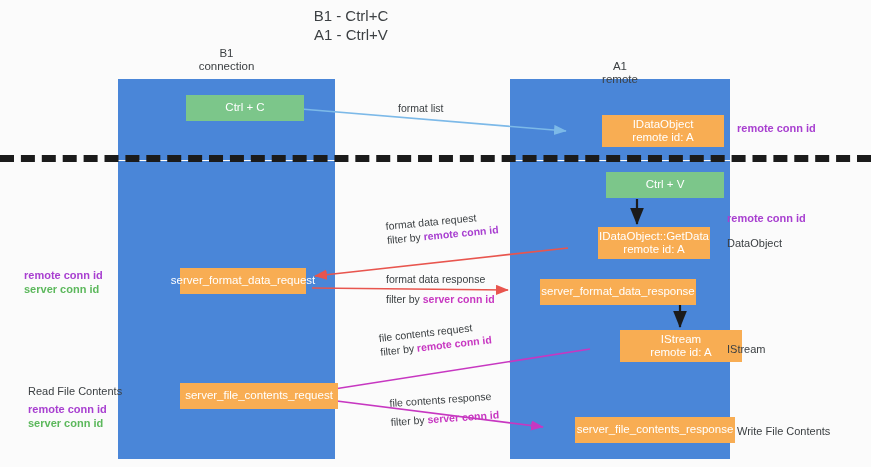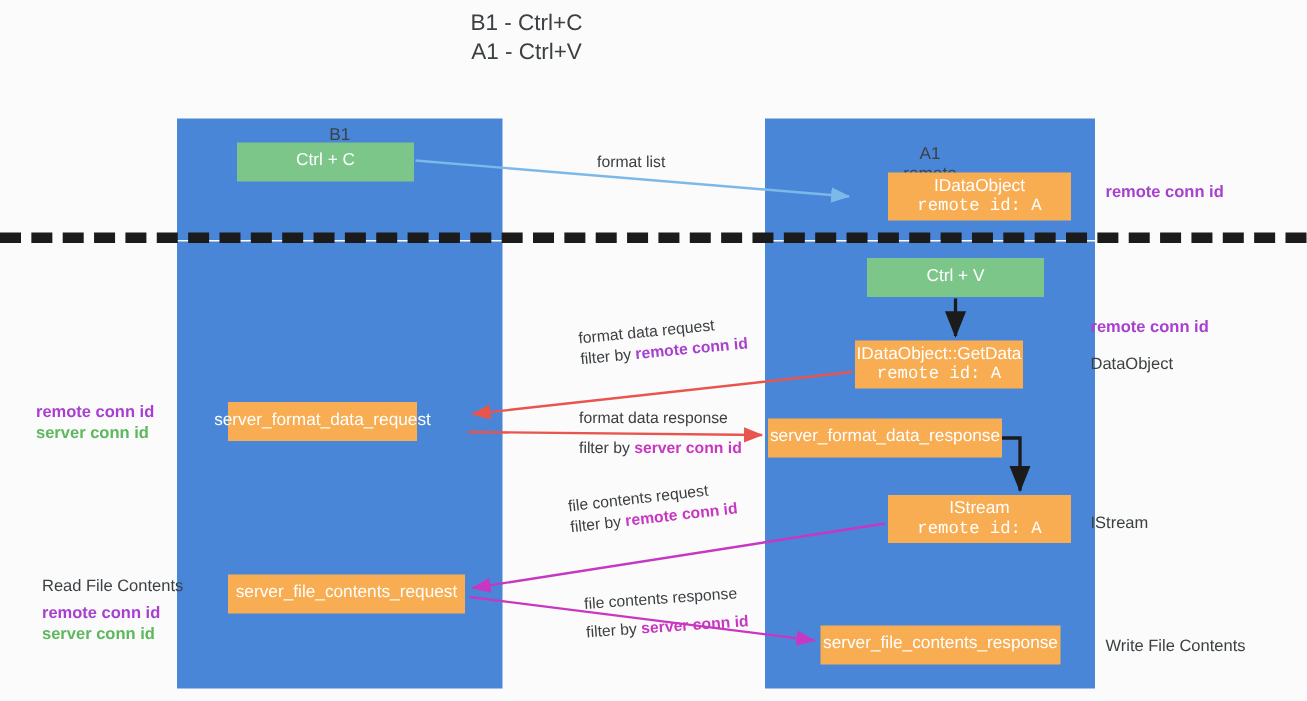--- a/index.html
+++ b/index.html
@@ -16,21 +16,21 @@
   .abs{position:absolute;}
 
   
   #title{
     left:0;top:6px;width:702px;text-align:center;
     font-size:15px;color:#3c4043;line-height:19px;
   }
 
   
   .lane-head{
-    text-align:center;font-size:11.5px;color:#3c4043;line-height:13px;margin-top:37px;
+    text-align:center;font-size:11.5px;color:#3c4043;line-height:13px;
   }
   #head-b1{left:118px;top:47px;width:217px;}
   #head-a1{left:510px;top:60px;width:220px;}
 
   
   .lane{background:#4a86d8;}
   #lane-b1-top{left:118px;top:79px;width:217px;height:81px;}
   #lane-b1-bot{left:118px;top:161px;width:217px;height:298px;}
   #lane-a1-top{left:510px;top:79px;width:220px;height:81px;}
   #lane-a1-bot{left:510px;top:161px;width:220px;height:298px;}
@@ -43,36 +43,37 @@
 
   
   .node{
     box-sizing:border-box;
     color:#ffffff;
     font-size:11.5px;
     line-height:13.5px;
     display:flex;align-items:center;justify-content:center;
     text-align:center;
     padding:2px 4px;
+    margin-left:28px;
   }
   .green{background:#7cc68a;}
   .orange{background:#f8ad53;}
 
   #n-ctrlc{left:158px;top:95px;width:118px;height:26px;}
-  #n-idataobject{left:592px;top:115px;width:122px;height:32px;flex-direction:column;}
+  #n-idataobject{left:574px;top:115px;width:122px;height:32px;flex-direction:column;}
   #n-ctrlv{left:578px;top:172px;width:118px;height:26px;}
   #n-getdata{left:570px;top:227px;width:112px;height:32px;flex-direction:column;}
   #n-fmt-req{left:152px;top:268px;width:126px;height:26px;}
   #n-fmt-res{left:512px;top:279px;width:156px;height:26px;}
   #n-istream{left:592px;top:330px;width:122px;height:32px;flex-direction:column;}
   #n-file-req{left:152px;top:383px;width:158px;height:26px;}
   #n-file-res{left:547px;top:417px;width:160px;height:26px;}
 
   .node .l1{display:block;}
-  .node .l2{display:block;font-family:Liberation Mono, monospace;}
+  .node .l2{display:block;}
 
   
   .ann{font-size:11px;line-height:14px;color:#3c4043;}
   .ann.bold{font-weight:bold;}
   .purple{color:#a83fd0;}
   .green-t{color:#5cb85c;}
   .magenta{color:#c737c1;}
 
   #ann-remote-1{left:737px;top:121px;font-weight:bold;color:#a83fd0;}
   #ann-remote-2{left:727px;top:211px;font-weight:bold;color:#a83fd0;}

